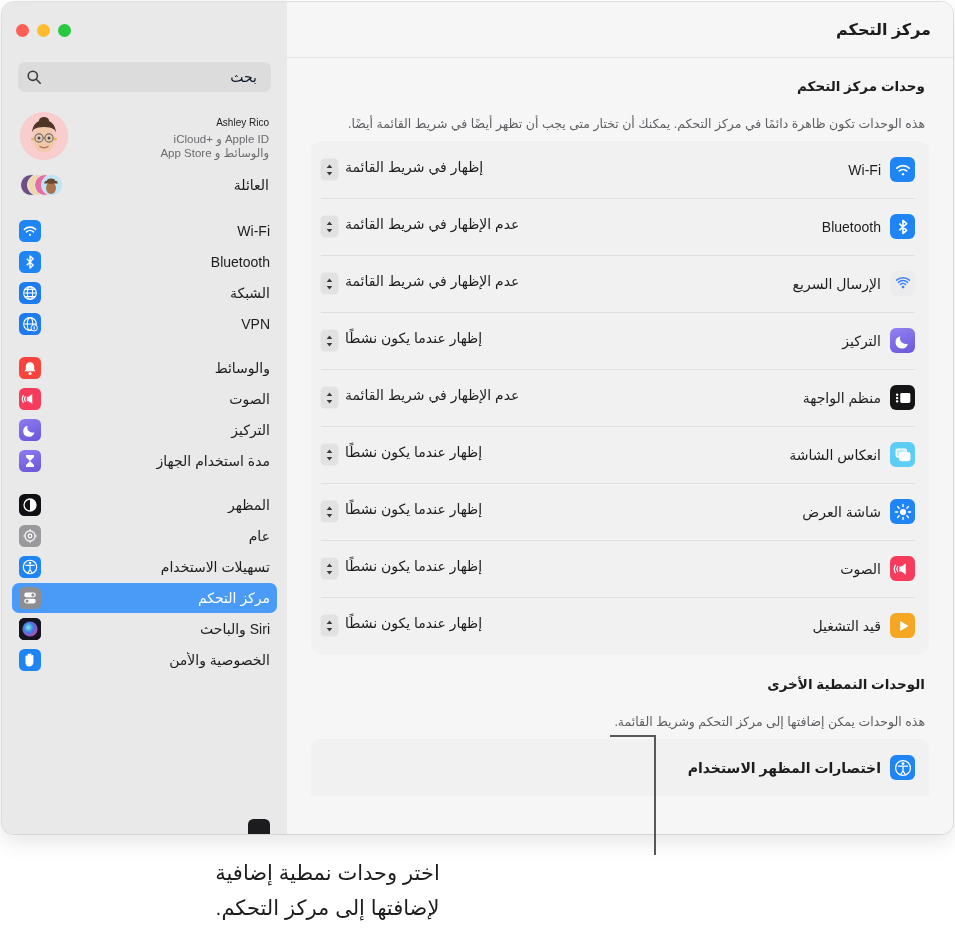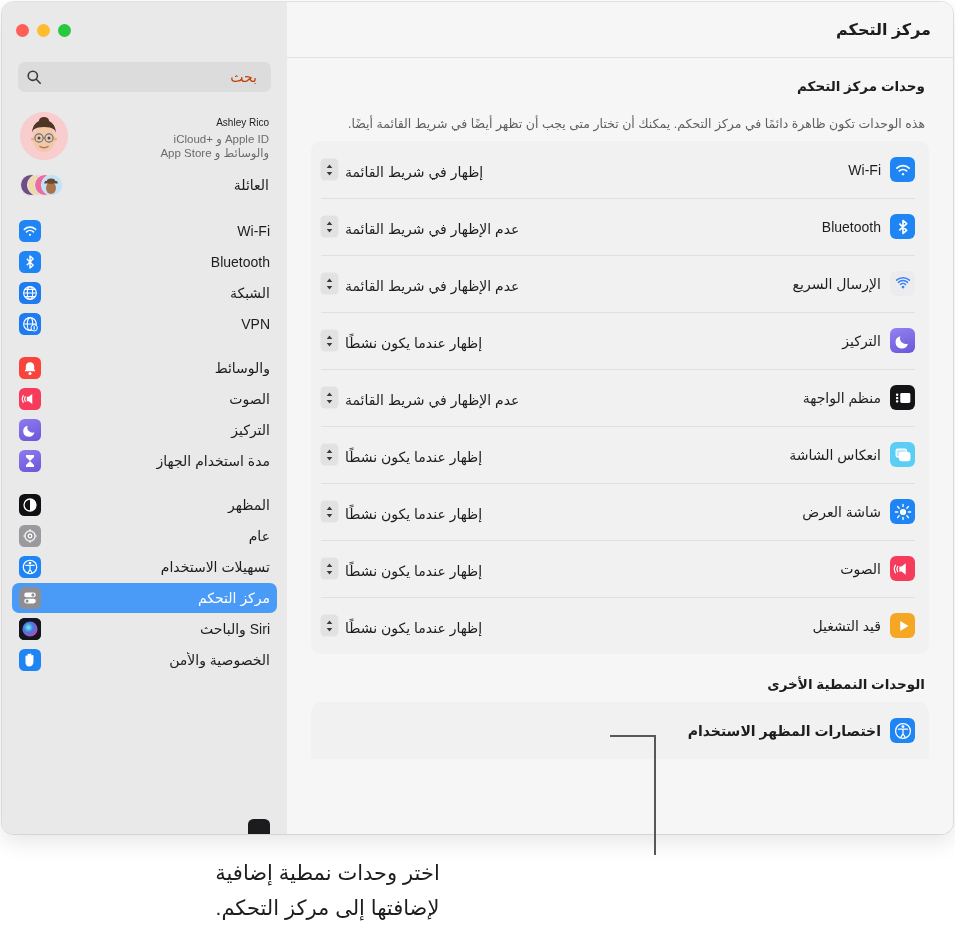--- a/index.html
+++ b/index.html
@@ -72,21 +72,21 @@
     display: flex;
     align-items: center;
     padding: 0 8px;
     position: relative;
   }
   .search-icon { flex: none; width: 16px; height: 16px; color: #3c3c3c; display: block; }
   .search-placeholder {
     flex: 1;
     text-align: right;
     font-size: 14px;
-    color: #c2410c;
+    color: #0f172a;
     padding-right: 6px;
     line-height: 30px;
     white-space: nowrap;
     overflow: hidden;
   }
 
   
   .account-row {
     display: flex;
     flex-direction: row;
@@ -260,21 +260,21 @@
   .module-name {
     font-size: 14px;
     color: #1d1d1f;
     white-space: nowrap;
   }
   .module-spacer { flex: 1; }
 
   .popup {
     display: flex;
     flex-direction: row;
-    align-items: flex-end;
+    align-items: flex-start;
     gap: 7px;
     flex: none;
     padding: 2px 2px 2px 0;
     cursor: default;
   }
   .popup-value {
     font-size: 14px;
     color: #1d1d1f;
     white-space: nowrap;
   }
@@ -755,20 +755,21 @@
                     <path d="M5.5 1.4 8.3 5H2.7zM5.5 12.6 2.7 9h5.6z"></path>
                   </svg>
               </span>
             </div>
           </div>
 
         </div>
 
         <div class="other-head">
           <div class="section-title">الوحدات النمطية الأخرى</div>
+          <div class="section-desc">هذه الوحدات يمكن إضافتها إلى مركز التحكم وشريط القائمة.</div>
         </div>
 
         <div class="card card-bottom">
           <div class="module-row">
             <div class="module-left">
               <span class="module-icon" style="background:#1f85f5">
                 <svg viewBox="0 0 24 24" width="22" height="22">
                   <circle cx="12" cy="12" r="8.1" fill="none" stroke="#fff" stroke-width="1.4"></circle>
                   <circle cx="12" cy="7.2" r="1.6" fill="#fff"></circle>
                   <path d="M7 10h10M12 10.6v4.4M12 15l-2.4 3.9M12 15l2.4 3.9" stroke="#fff" stroke-width="1.4" stroke-linecap="round" fill="none"></path>

